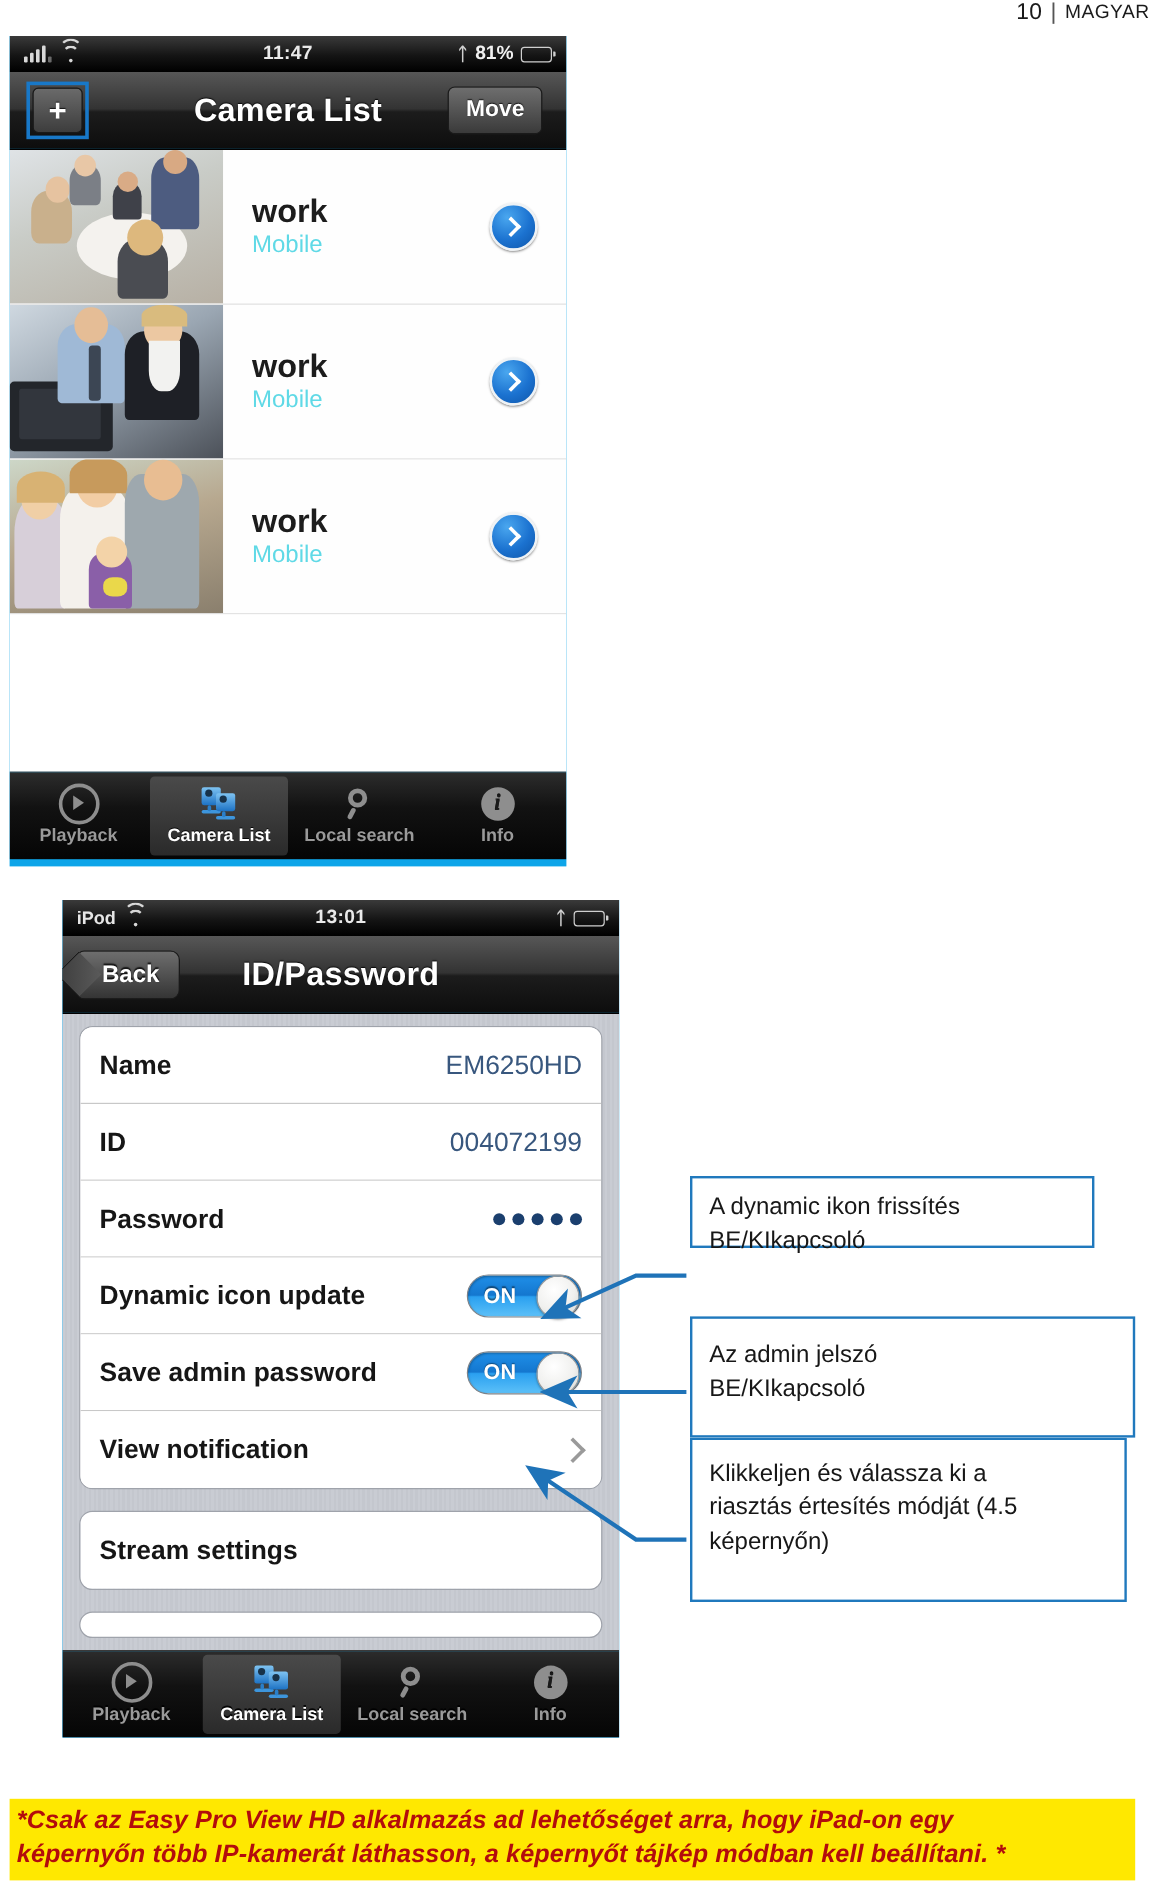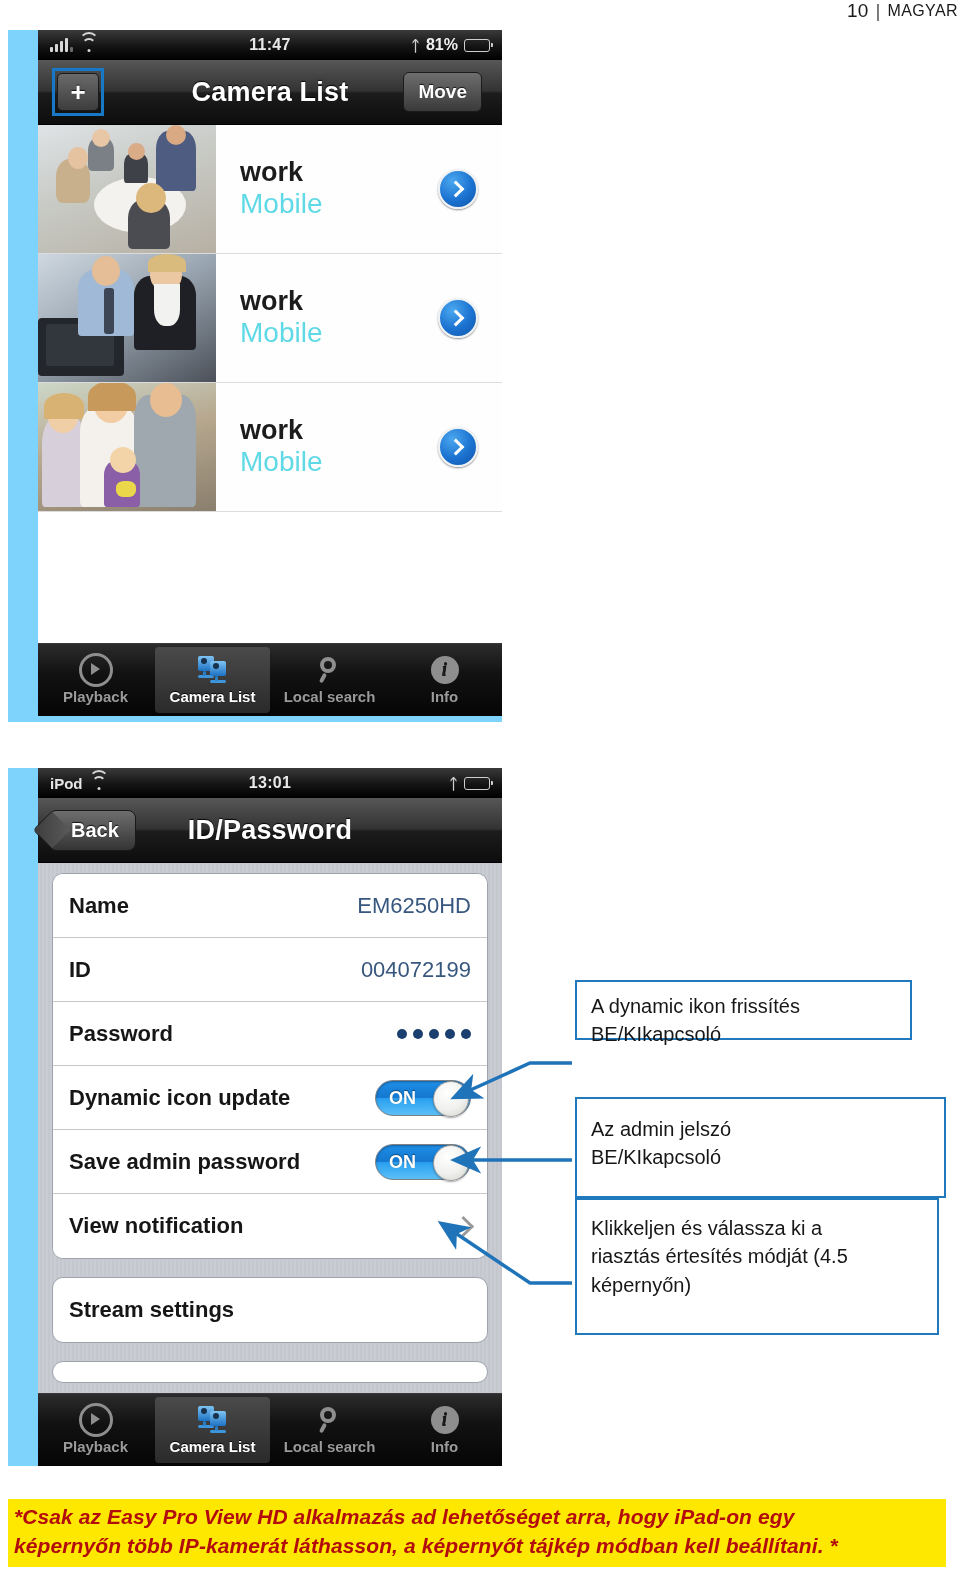--- a/index.html
+++ b/index.html
@@ -42,26 +42,25 @@
     color: #1a1a1a;
     letter-spacing: .4px;
     padding-top: 2px;
   }
 
   
   .phone {
     position: absolute;
     left: 8px;
     width: 464px;
-    background: #7dd3fc;
+    background: #0ea5e9;
     overflow: hidden;
-    padding-left: 30px;
   }
   #phone-one { top: 30px; height: 692px; }
-  #phone-two { top: 768px; height: 698px; }
+  #phone-two { top: 750px; height: 698px; margin-left: 44px; }
 
   
   .status-bar {
     height: 30px;
     background: linear-gradient(to bottom, #3a3a3a 0%, #141414 55%, #000 100%);
     display: flex;
     align-items: center;
     color: #e9e9e9;
     font-size: 16px;
     font-weight: bold;
@@ -173,21 +172,21 @@
   }
   .cam-thumb {
     width: 178px; flex: 0 0 178px;
     position: relative; overflow: hidden;
   }
   .cam-body {
     flex: 1; display: flex; align-items: center;
     padding-left: 24px; position: relative;
   }
   .cam-title { font-size: 27px; font-weight: bold; color: #1c1c1c; line-height: 1.05; }
-  .cam-sub { font-size: 28px; color: #5fd9e6; font-weight: normal; margin-top: 2px; }
+  .cam-sub { font-size: 20px; color: #5fd9e6; font-weight: normal; margin-top: 2px; }
   .chev-circle {
     position: absolute; right: 24px; top: 50%; transform: translateY(-50%);
     width: 36px; height: 36px; border-radius: 50%;
     background: radial-gradient(circle at 35% 28%, #4aa7ef 0%, #1b72d0 55%, #0e55a8 100%);
     border: 2px solid #eef2f5;
     box-shadow: 0 1px 2px rgba(0,0,0,.45);
     display: flex; align-items: center; justify-content: center;
   }
   .chev-circle::after {
     content:""; width: 9px; height: 9px;

